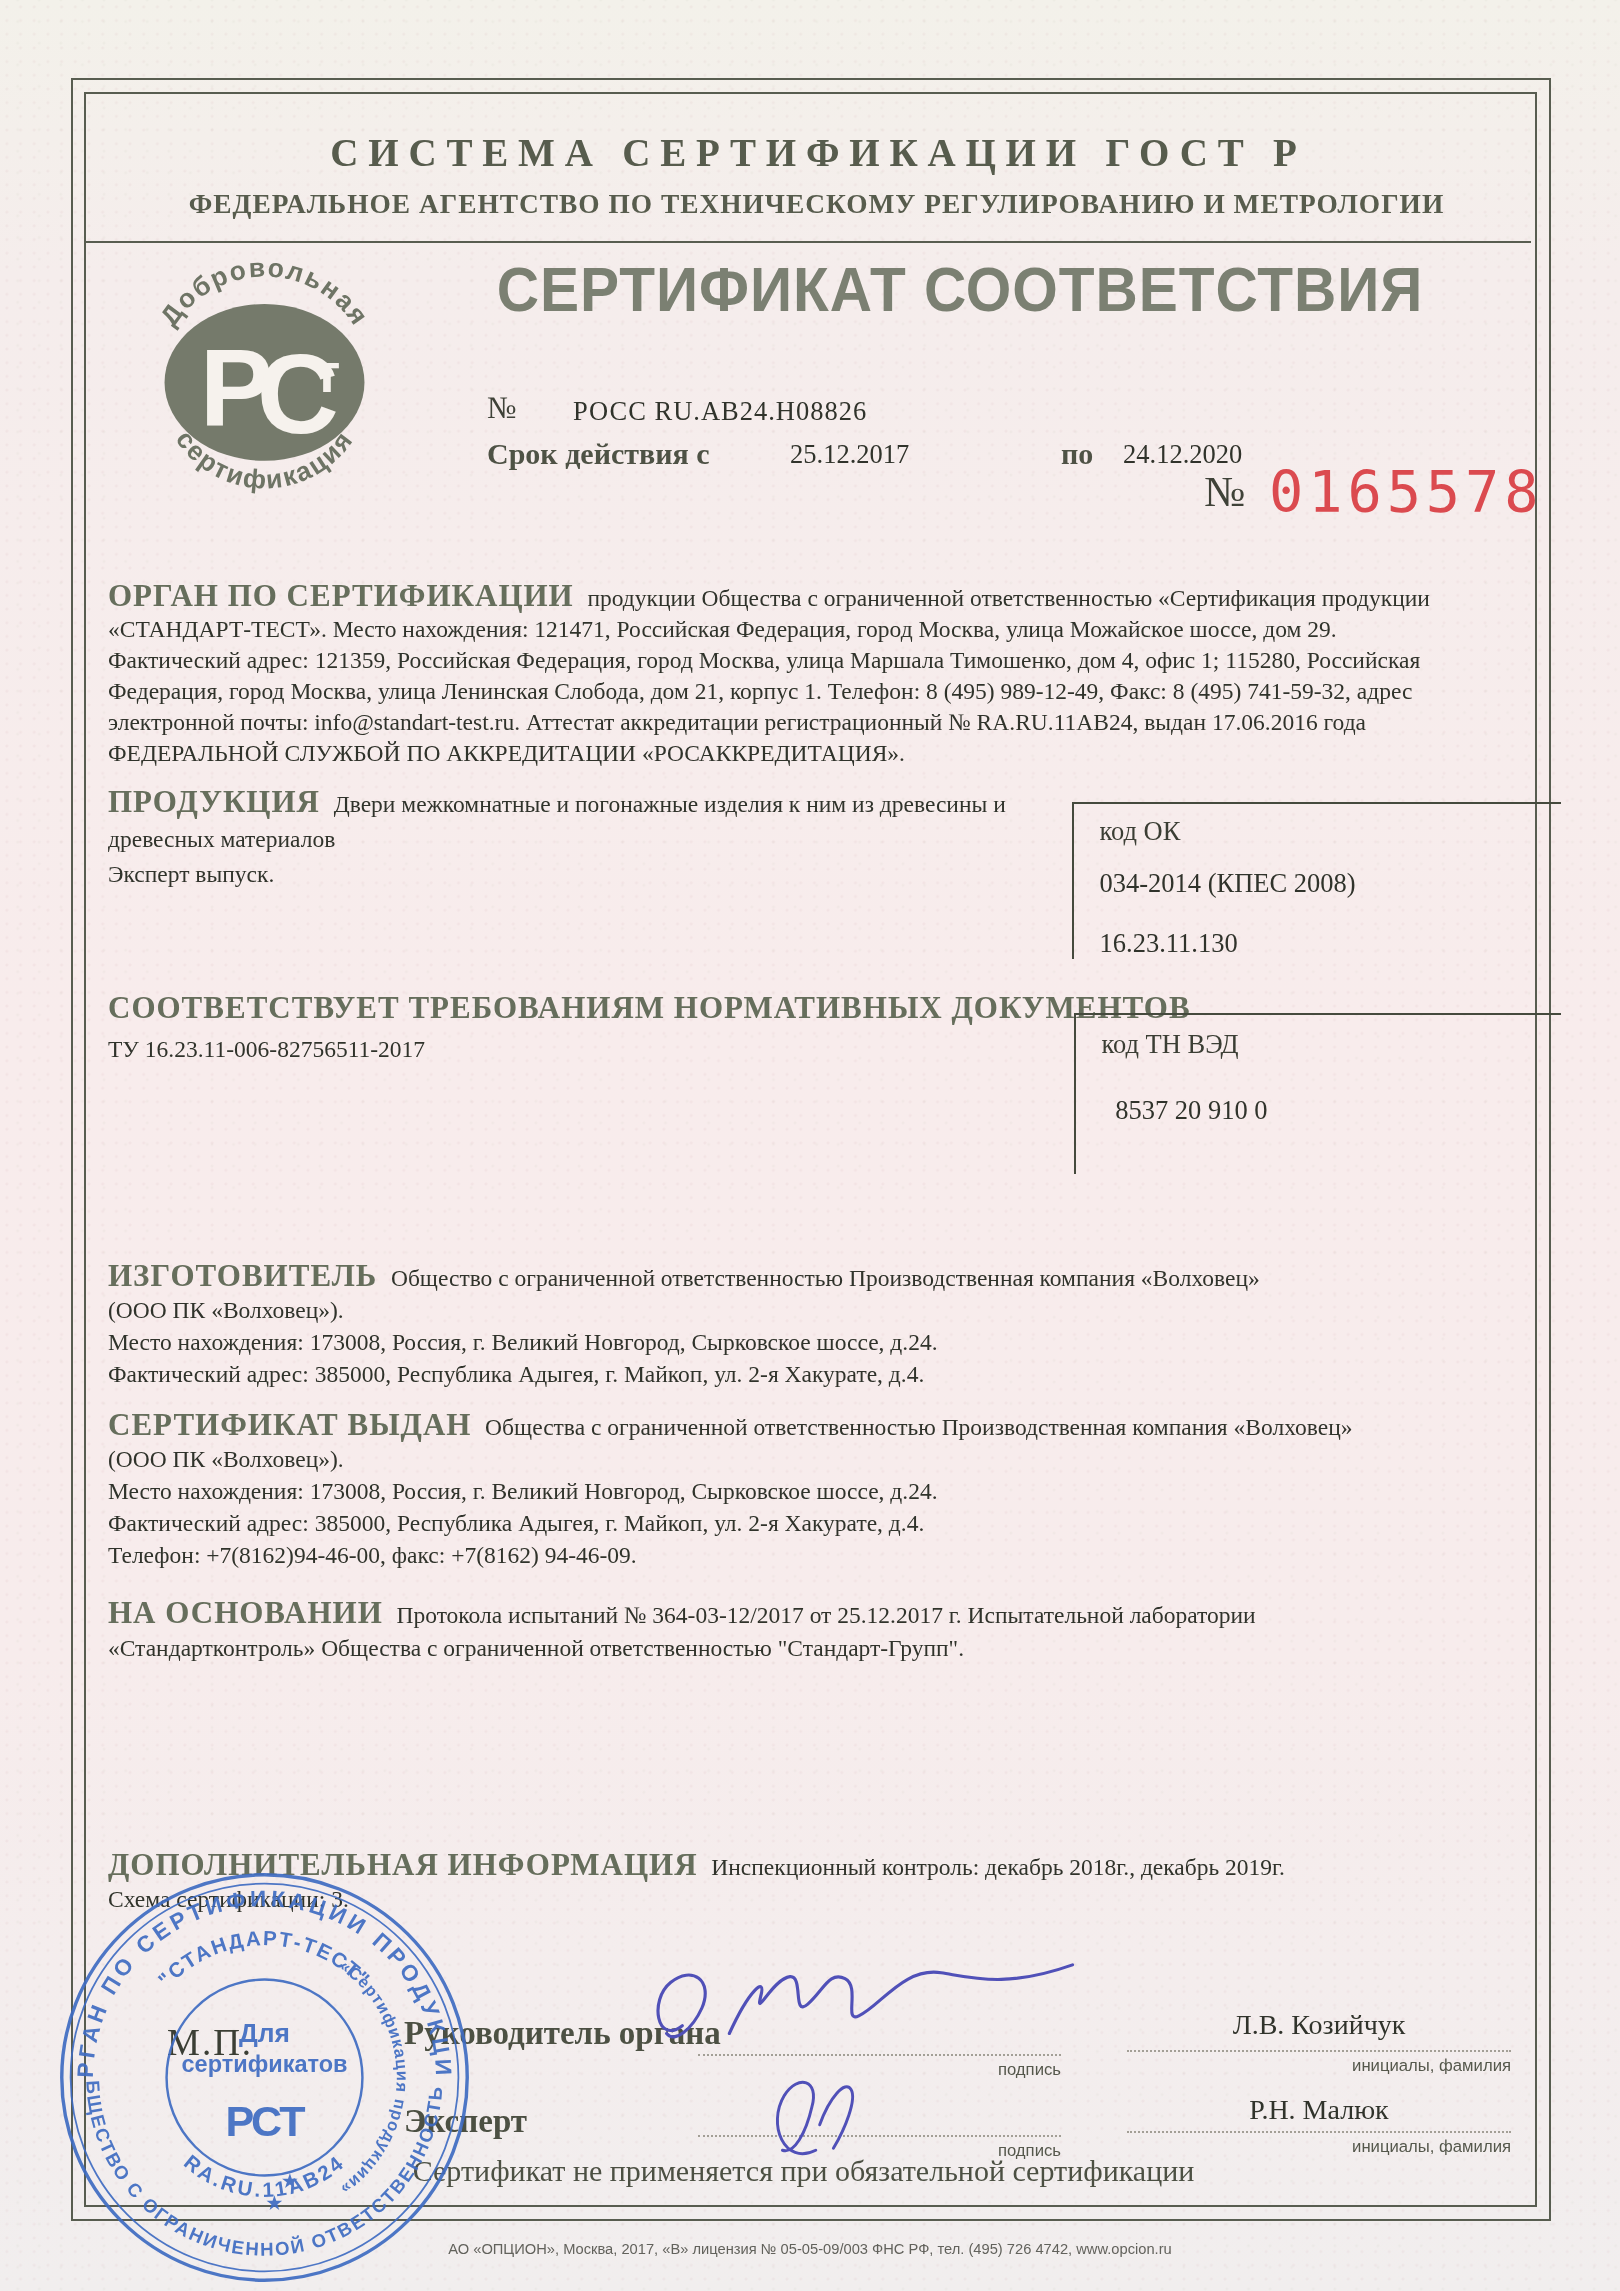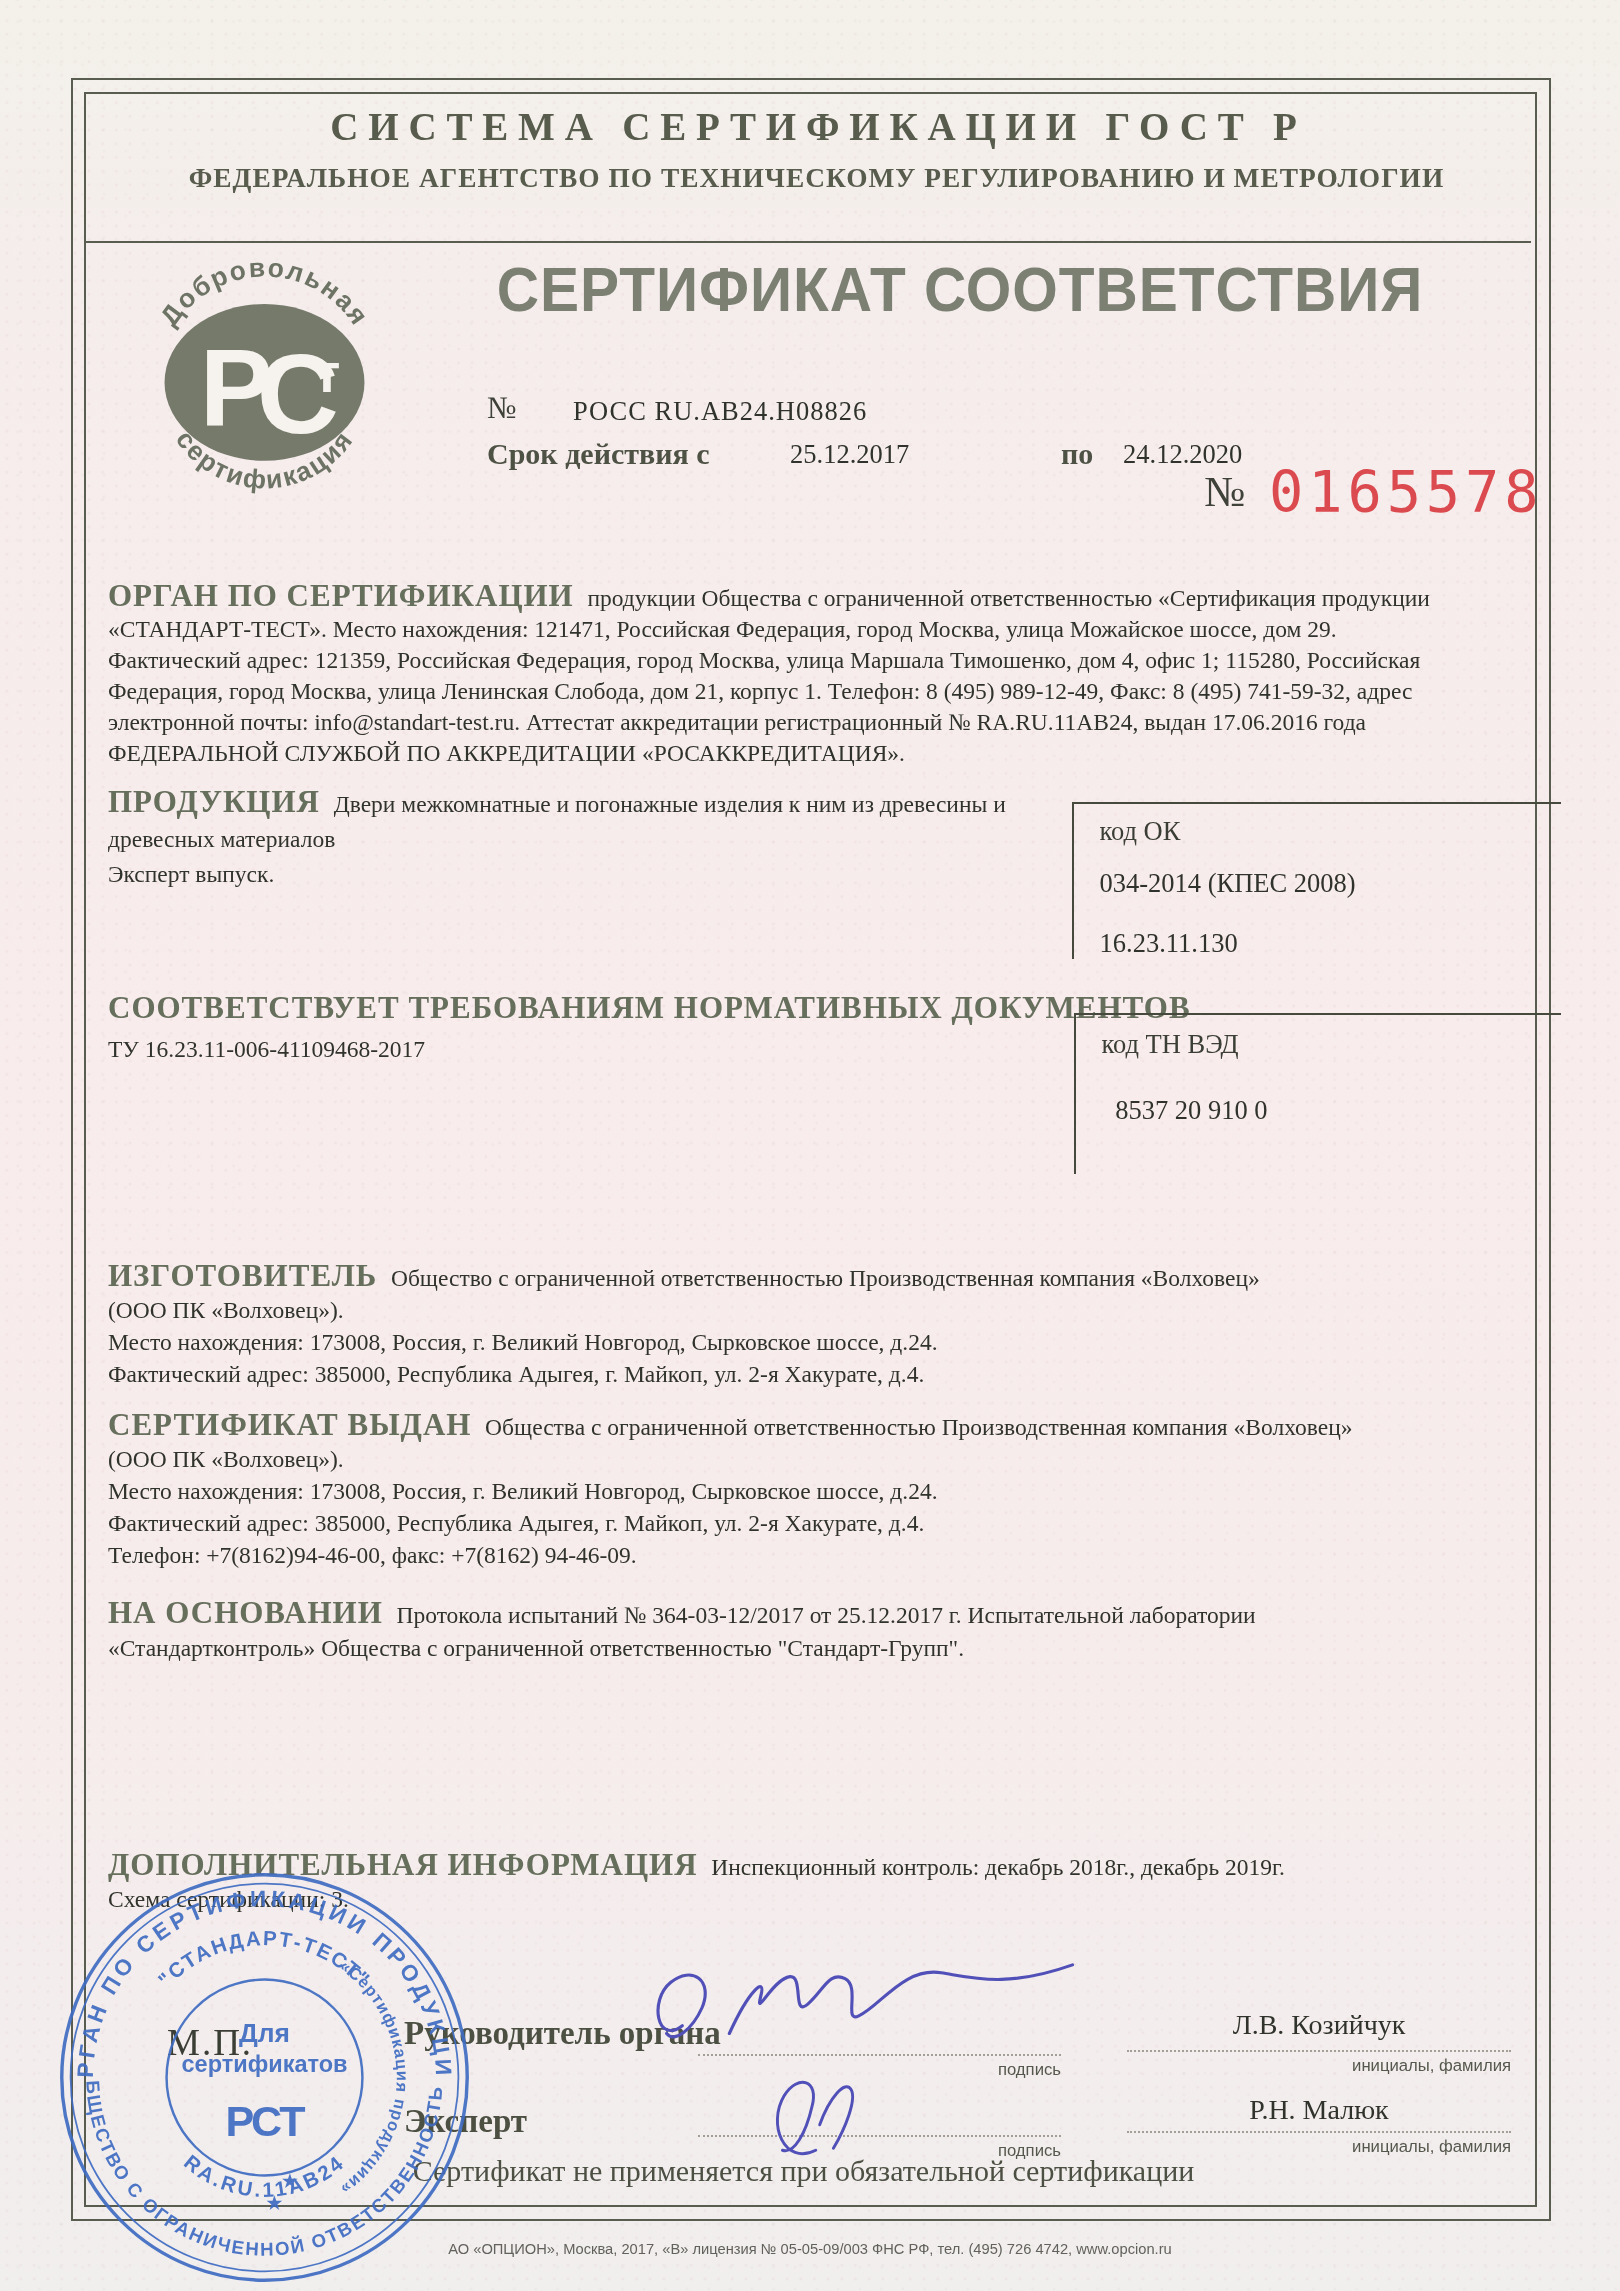--- a/index.html
+++ b/index.html
@@ -12,21 +12,21 @@
     content:""; position:absolute; inset:0; pointer-events:none;
     background-image:
       radial-gradient(circle, rgba(200,150,158,0.10) 1.2px, transparent 1.8px),
       radial-gradient(circle, rgba(170,175,150,0.08) 1.2px, transparent 1.8px);
     background-size:13.7px 13.7px, 21.6px 21.6px; background-position:0 0, 6.9px 10.8px;
   }
   .frame-outer { position:absolute; left:71px; top:78px; width:1476px; height:2139px; border:2px solid #585d50; }
   .frame-inner { position:absolute; left:84px; top:92px; width:1449px; height:2111px; border:2px solid #585d50; }
 
   .header-band { position:absolute; left:86px; top:94px; width:1445px; height:147px; border-bottom:2px solid #585d50; text-align:center; color:#575c4d; z-index:2;}
-  .h1 { margin-top:10px; font-size:39px; font-weight:bold; letter-spacing:9.8px;padding-left:20px; }
+  .h1 { margin-top:36px; font-size:39px; font-weight:bold; letter-spacing:9.8px;padding-left:20px; }
   .h2 { margin-top:13.7px; font-size:27.4px; font-weight:bold; letter-spacing:1px;margin-left:16px; }
 
   .logo-svg { position:absolute; left:137px; top:257px; width:255px; height:245px; z-index:2; }
 
   .title { position:absolute; left:421px; top:253px; width:1078px; text-align:center; z-index:2;
     font-family:"Liberation Sans", sans-serif; font-weight:bold; font-size:63px; color:#7b8072;
     transform:scaleX(0.93); transform-origin:center; letter-spacing:1px; white-space:nowrap; }
 
   .regno-sign   { position:absolute; left:487px;  top:390px; font-size:31px; color:#3f4238; z-index:2;}
   .regno-val    { position:absolute; left:573px;  top:396px; font-size:26.5px; color:#30332b; letter-spacing:1px; z-index:2;}
@@ -132,21 +132,21 @@
   </div>
 
   <div class="codebox codebox-ok">
     <div>код ОК</div>
     <div class="code-val1">034-2014 (КПЕС 2008)</div>
     <div class="code-val2">16.23.11.130</div>
   </div>
 
   <div class="section sec-conf">
     <div><span class="sec-head">СООТВЕТСТВУЕТ ТРЕБОВАНИЯМ НОРМАТИВНЫХ ДОКУМЕНТОВ</span></div>
-    <div>ТУ 16.23.11-006-41109468-2017</div>
+    <div>ТУ 16.23.11-006-82756511-2017</div>
   </div>
 
   <div class="codebox codebox-tnved">
     <div>код ТН ВЭД</div>
     <div class="code-val-ind">8537 20 910 0</div>
   </div>
 
   <div class="section sec-manu">
     <div><span class="sec-head">ИЗГОТОВИТЕЛЬ</span><span>Общество с ограниченной ответственностью Производственная компания «Волховец»</span></div>
     <div>(ООО ПК «Волховец»).</div>

